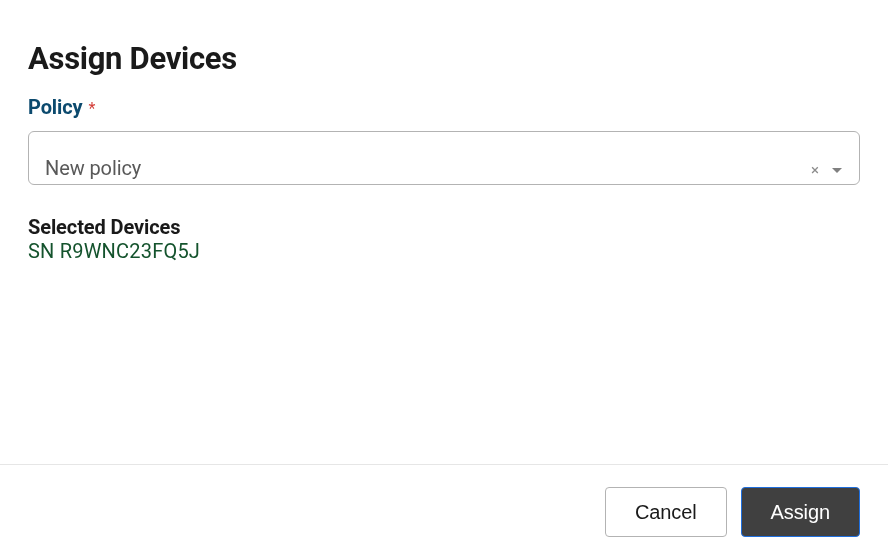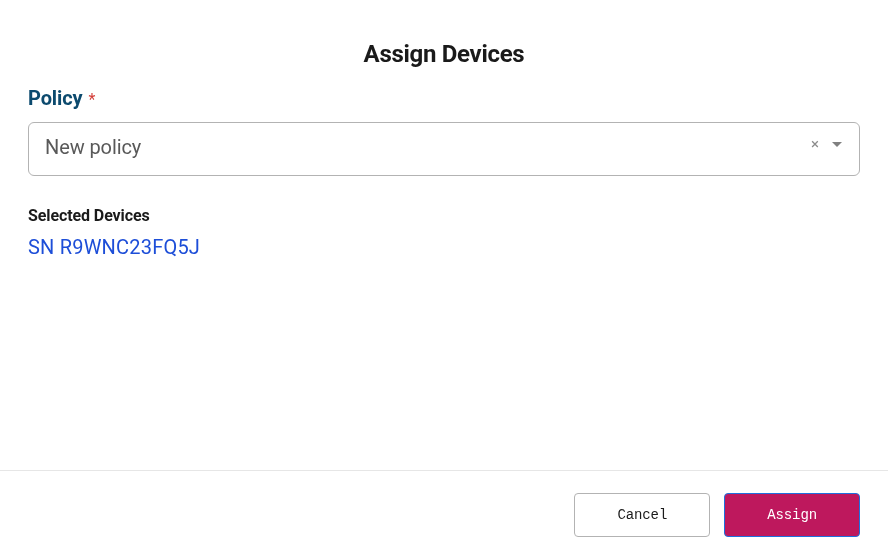--- a/index.html
+++ b/index.html
@@ -12,26 +12,25 @@
       width: 888px;
       height: 551px;
       background: #fff;
       color: #1a1a1a;
       position: relative;
     }
     .dialog-content {
       padding: 40px 28px 0 28px;
     }
     .dialog-title {
-      font-size: 24px;
+      font-size: 31px;
       font-weight: 700;
       letter-spacing: -0.3px;
       margin-bottom: 18px;
       color: #1a1a1a;
-      text-align: center;
     }
     .note {
       font-size: 20px;
       line-height: 1.85;
       color: #1a1a1a;
       letter-spacing: -0.1px;
       margin-bottom: 36px;
     }
     .field-group {
       margin-bottom: 30px;
@@ -49,22 +48,22 @@
       font-weight: 400;
       margin-left: 2px;
     }
     .select-wrap {
       position: relative;
       width: 100%;
       border: 1px solid #b3b3b3;
       border-radius: 6px;
       height: 54px;
       display: flex;
-      align-items: flex-start;
-      padding: 12px 16px;
+      align-items: flex-end;
+      padding: 4px 16px;
       background: #fff;
     }
     .select-value {
       flex: 1;
       font-size: 20px;
       color: #595959;
       letter-spacing: -0.1px;
     }
     .select-controls {
       display: flex;
@@ -83,59 +82,57 @@
       display: inline-flex;
       align-items: center;
       cursor: pointer;
     }
     .caret svg {
       width: 12px;
       height: 7px;
       display: block;
     }
     .section-label {
-      font-size: 16px;
+      font-size: 20px;
       font-weight: 700;
       color: #1a1a1a;
-      margin-bottom: 10px;
       letter-spacing: -0.1px;
     }
     .device-row {
       font-size: 20px;
-      color: #1d4ed8;
+      color: #14532d;
       letter-spacing: 0.2px;
     }
     .dialog-footer {
       position: absolute;
       bottom: 0;
       left: 0;
       right: 0;
       border-top: 1px solid #e6e6e6;
       padding: 22px 28px 14px 28px;
       display: flex;
       justify-content: flex-end;
       gap: 14px;
     }
     .btn {
-      font-size: 14px;
-      padding: 14px 42px;
+      font-size: 20px;
+      padding: 14px 29px;
       border-radius: 4px;
       cursor: pointer;
       border: 1px solid transparent;
       line-height: 1;
       letter-spacing: -0.1px;
-      font-family: Liberation Mono, monospace;
     }
     .btn-secondary {
       background: #fff;
       color: #1a1a1a;
       border-color: #b3b3b3;
     }
     .btn-primary {
-      background: #be185d;
+      background: #404040;
       color: #fff;
       border-color: #1f6fde;
     }
   </style>
 </head>
 <body>
 
 <div class="dialog-content">
 
   <h1 class="dialog-title">Assign Devices</h1>

